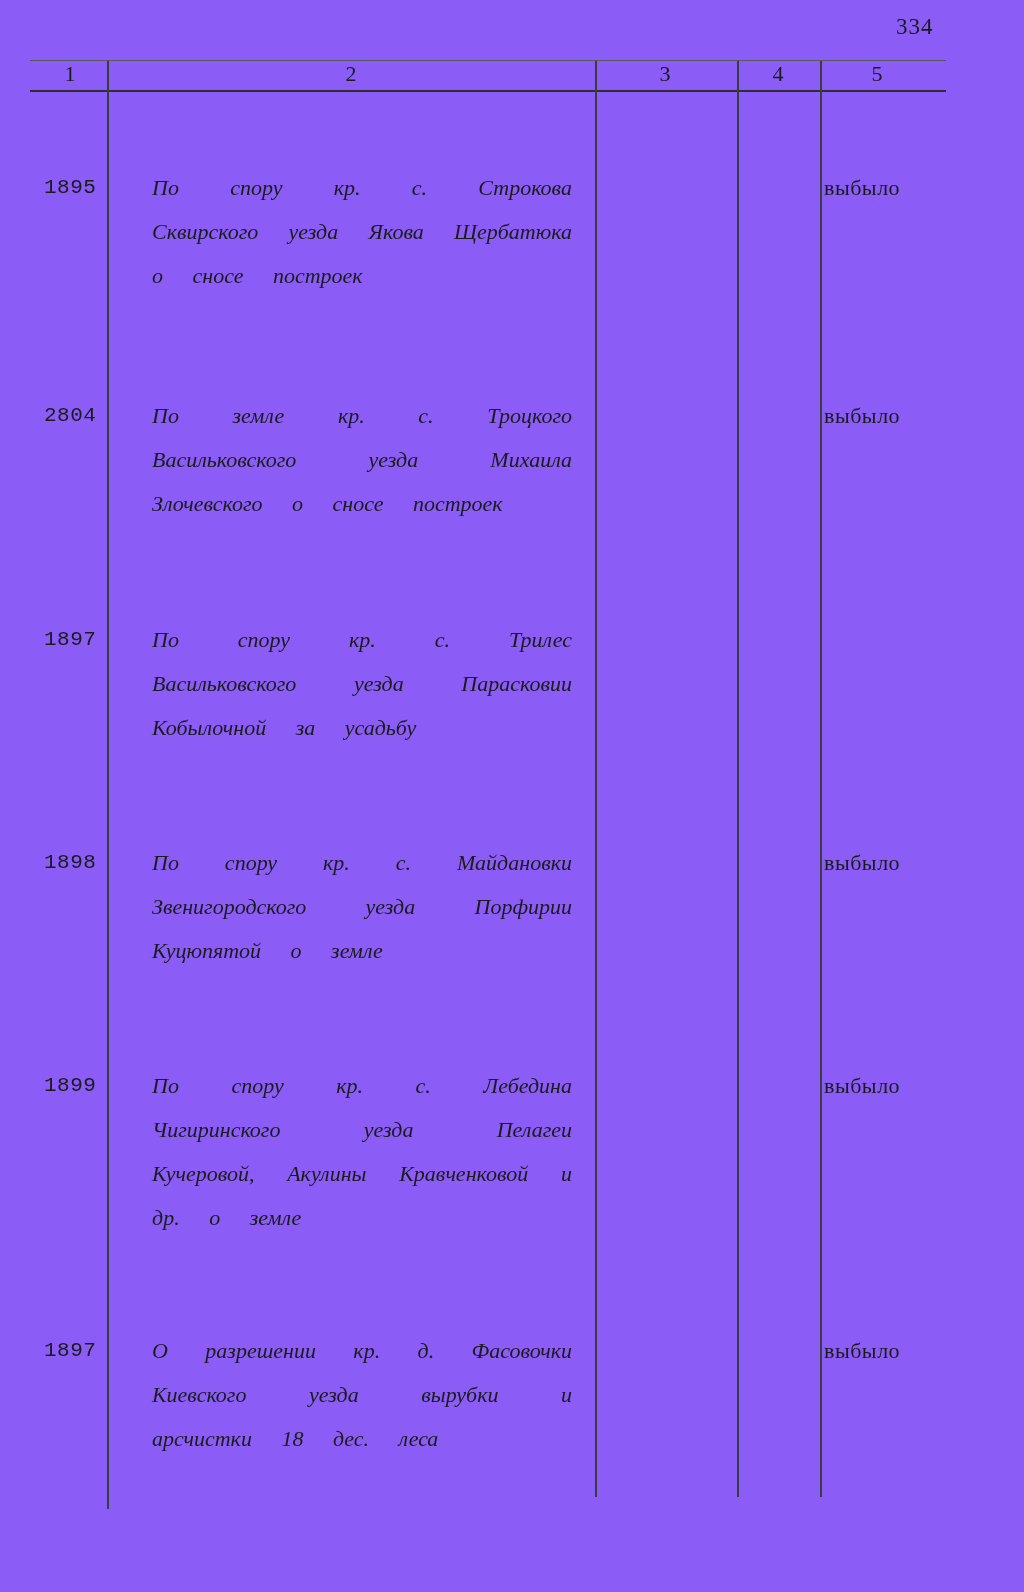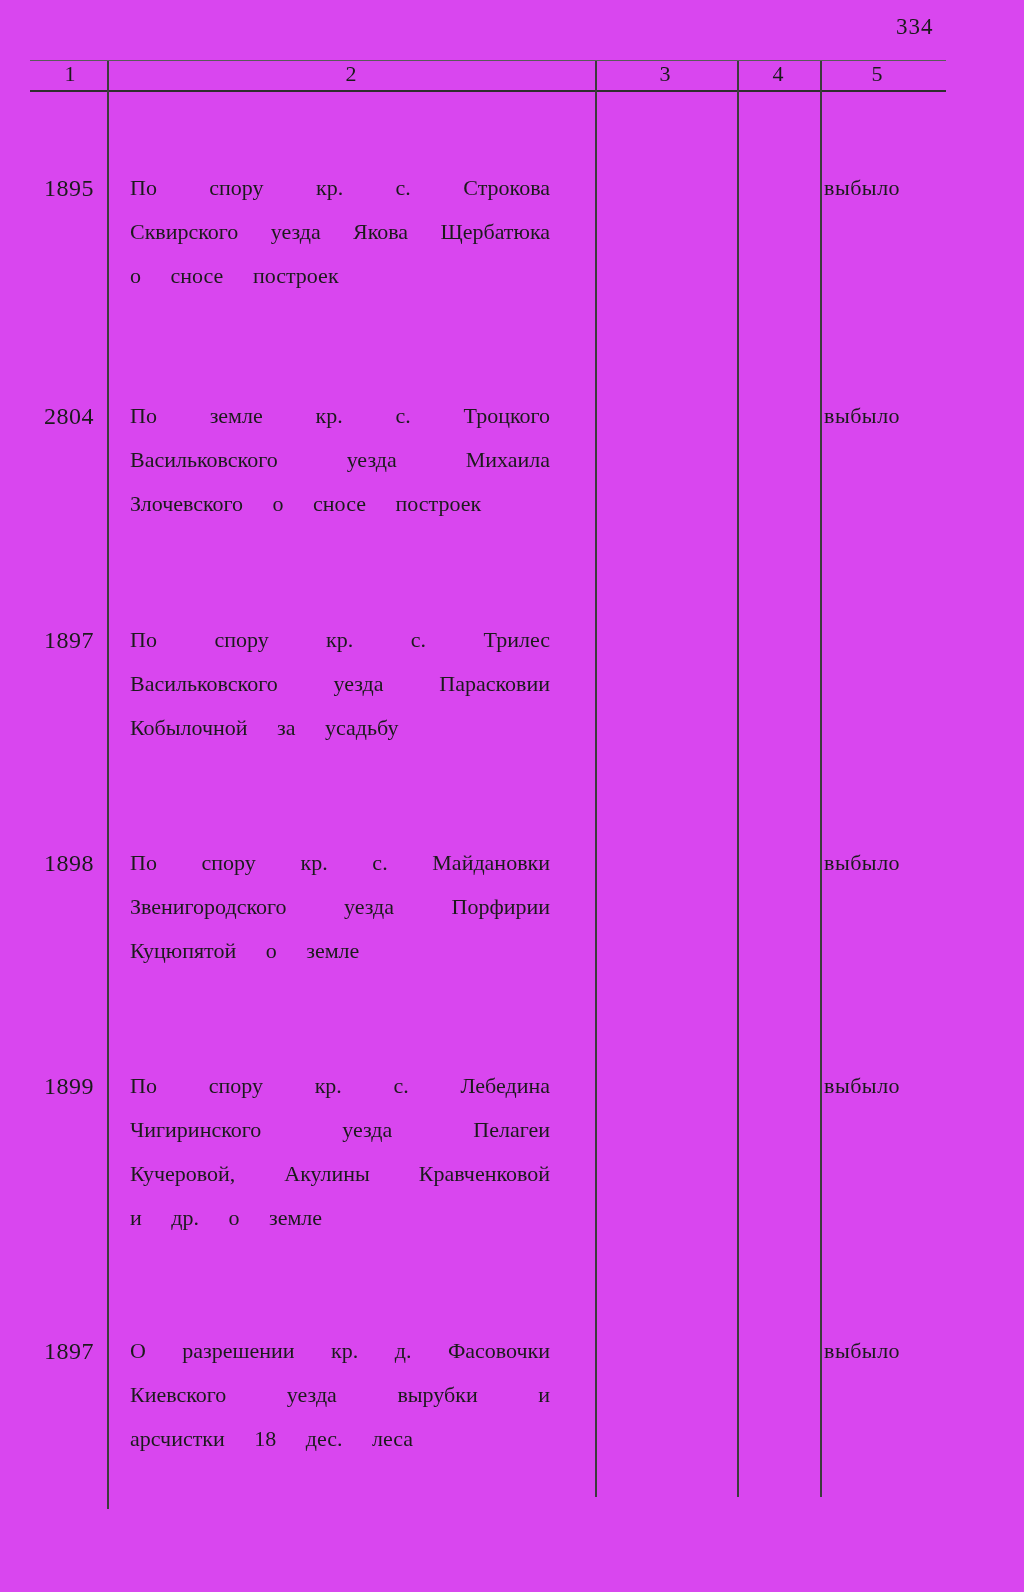--- a/index.html
+++ b/index.html
@@ -1,20 +1,20 @@
 <!DOCTYPE html>
 <html><head>
 <meta charset="utf-8">
 <style>
   html, body { margin: 0; padding: 0; background: #ffffff; }
   .page {
     position: relative;
     width: 1024px;
     height: 1592px;
-    background: #d946ef;
+    background: #8b5cf6;
     font-family: "Liberation Serif", "DejaVu Serif", serif;
     color: #1b1b1b;
     overflow: hidden;
   }
   .page-number {
     position: absolute;
     top: 14px;
     left: 896px;
     font-size: 23px;
     letter-spacing: 1px;
@@ -44,33 +44,35 @@
     text-align: center;
     font-size: 23px;
     letter-spacing: 1.5px;
   }
   
   .row { position: absolute; left: 0; width: 1024px; }
   .row .no {
     position: absolute;
     left: 44px;
     width: 60px;
-    font-size: 24px;
+    font-size: 21px;
     line-height: 44px;
     letter-spacing: 0.5px;
+    font-family: Liberation Mono, monospace;
   }
   .row .desc {
     position: absolute;
-    left: 130px;
+    left: 152px;
     width: 420px;
     font-size: 22px;
     line-height: 44px;
     text-align: justify;
     word-spacing: 24px;
     hyphens: none;
+    font-style: italic;
   }
   .row .status {
     position: absolute;
     left: 824px;
     width: 122px;
     font-size: 22px;
     line-height: 44px;
     text-align: left;
     letter-spacing: 0.5px;
   }

